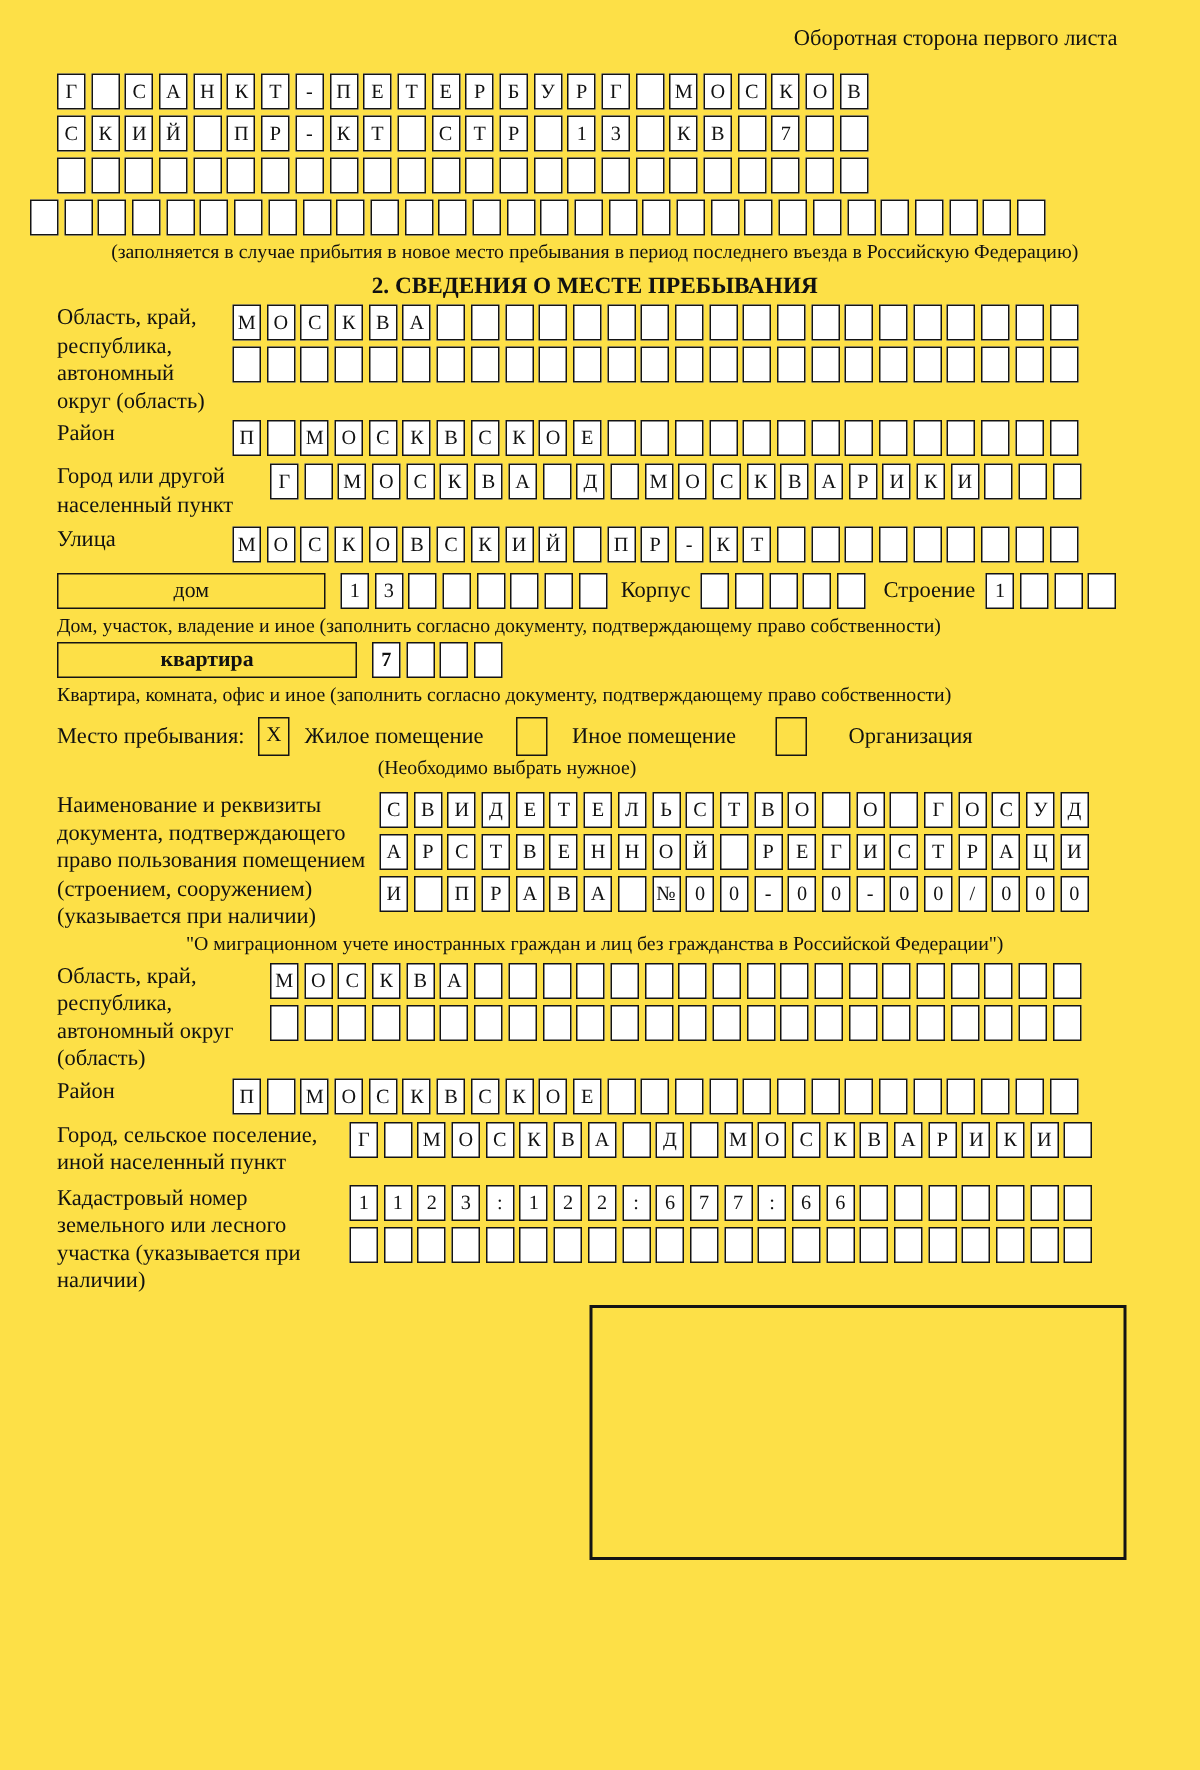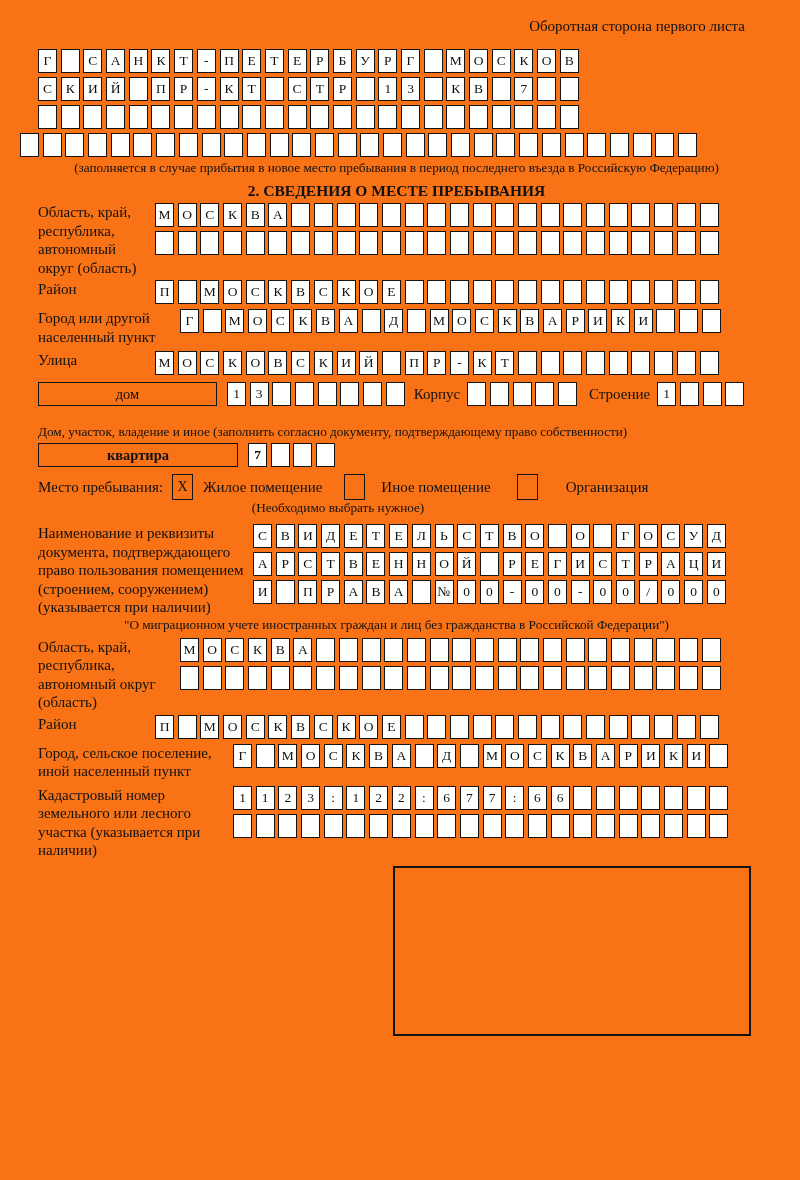--- a/index.html
+++ b/index.html
@@ -1,18 +1,18 @@
 <!DOCTYPE html>
 <html><head>
 <meta charset="utf-8">
 <style>
   html,body{margin:0;padding:0;background:#fff;}
   .page{
     width:800px;height:1180px;box-sizing:border-box;position:relative;
-    background:#f97316;color:#111;font-family:"Liberation Serif","DejaVu Serif",serif;
+    background:#fde047;color:#111;font-family:"Liberation Serif","DejaVu Serif",serif;
     overflow:hidden;
   }
   .corner{ text-align:right; padding:18px 55px 0 0; font-size:15px; }
   .content{ padding:0 45px 0 38px; }
 
   
   .cells{ display:flex; gap:3.7px; }
   .cell{
     flex:none; width:17px; height:22px; border:1.5px solid #141414;
     display:flex; align-items:center; justify-content:center;
@@ -49,21 +49,21 @@
 
   
   .m-block-prev{ margin-top:14px; }
   .m-row4{ margin-top:4px; margin-left:-18px; }
   .m-note1{ margin-top:3px; }
   .m-head2{ margin-top:6px; }
   .m-region{ margin-top:3px; }
   .m-tight{ margin-top:3px; }
   .m-row{ margin-top:5px; }
   .m-house{ margin-top:7px; }
-  .m-cap{ margin-top:18px; }
+  .m-cap{ margin-top:3px; }
   .m-stay{ margin-top:7px; }
   .m-doc{ margin-top:8px; }
   .m-acthead{ margin-top:6px; }
   .m-actnote{ margin-top:4px; }
   .m-box{ margin-top:6px; }
   .staynote{ width:600px; }
 </style>
 </head>
 <body>
 
@@ -375,20 +375,21 @@
 
     <div class="fieldrow m-tight" style="align-items:flex-start;font-weight:bold;">
       <div class="widebox" style="width:200px;">квартира</div>
       <div class="cells" style="margin-left:10px;">
           <span class="cell">7</span>
           <span class="cell"></span>
           <span class="cell"></span>
           <span class="cell"></span>
         </div>
     </div>
+    <div class="caption m-cap">Квартира, комната, офис и иное (заполнить согласно документу, подтверждающему право собственности)</div>
 
     <div class="fieldrow m-stay" style="align-items:center;">
       <div class="inlinelabel">Место пребывания:</div>
       <div class="checkbox" style="margin-left:9px;">X</div>
       <div class="inlinelabel" style="margin-left:10px;">Жилое помещение</div>
       <div class="checkbox" style="margin-left:22px;"></div>
       <div class="inlinelabel" style="margin-left:16px;">Иное помещение</div>
       <div class="checkbox" style="margin-left:26px;"></div>
       <div class="inlinelabel" style="margin-left:28px;">Организация</div>
     </div>

